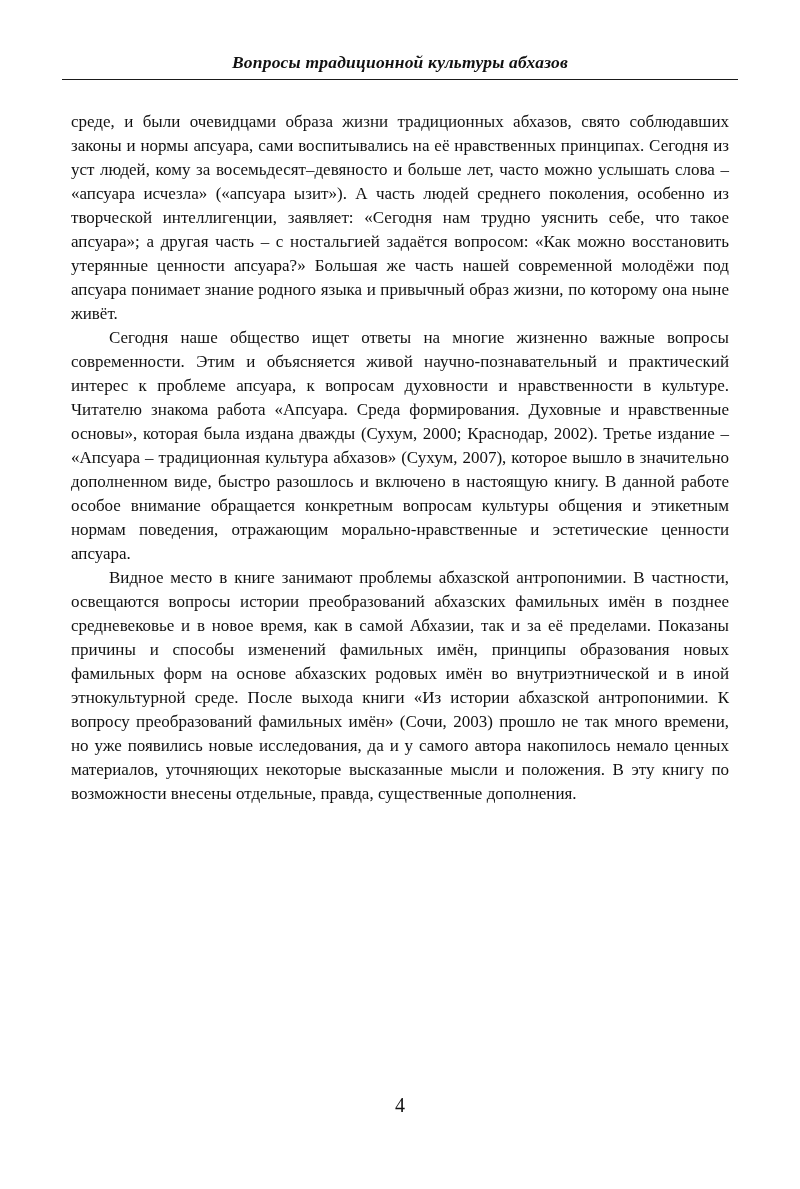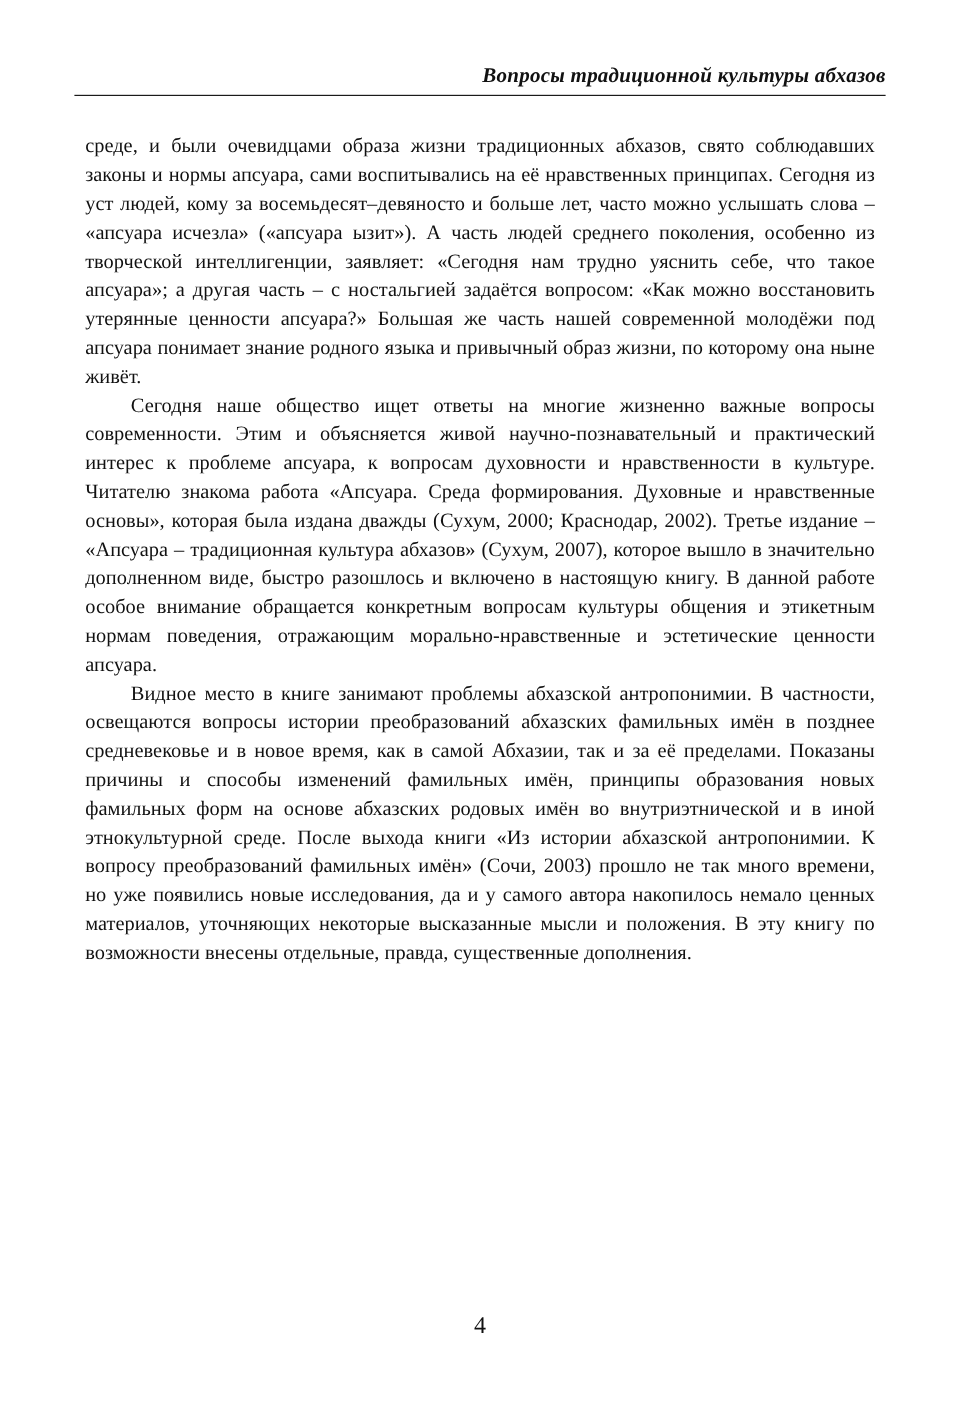--- a/index.html
+++ b/index.html
@@ -15,21 +15,21 @@
       width: 800px;
       height: 1189px;
       margin: 0 auto;
       background: #ffffff;
       padding: 52px 62px 0 62px;
       overflow: hidden;
     }
 
     .running-head {
       width: 100%;
-      text-align: right;
+      text-align: center;
       font-size: 17.5px;
       font-style: italic;
       font-weight: bold;
       letter-spacing: 0.2px;
       padding-bottom: 6px;
       border-bottom: 1.6px solid #1a1a1a;
     }
 
     .body-text {
       margin-top: 30px;

